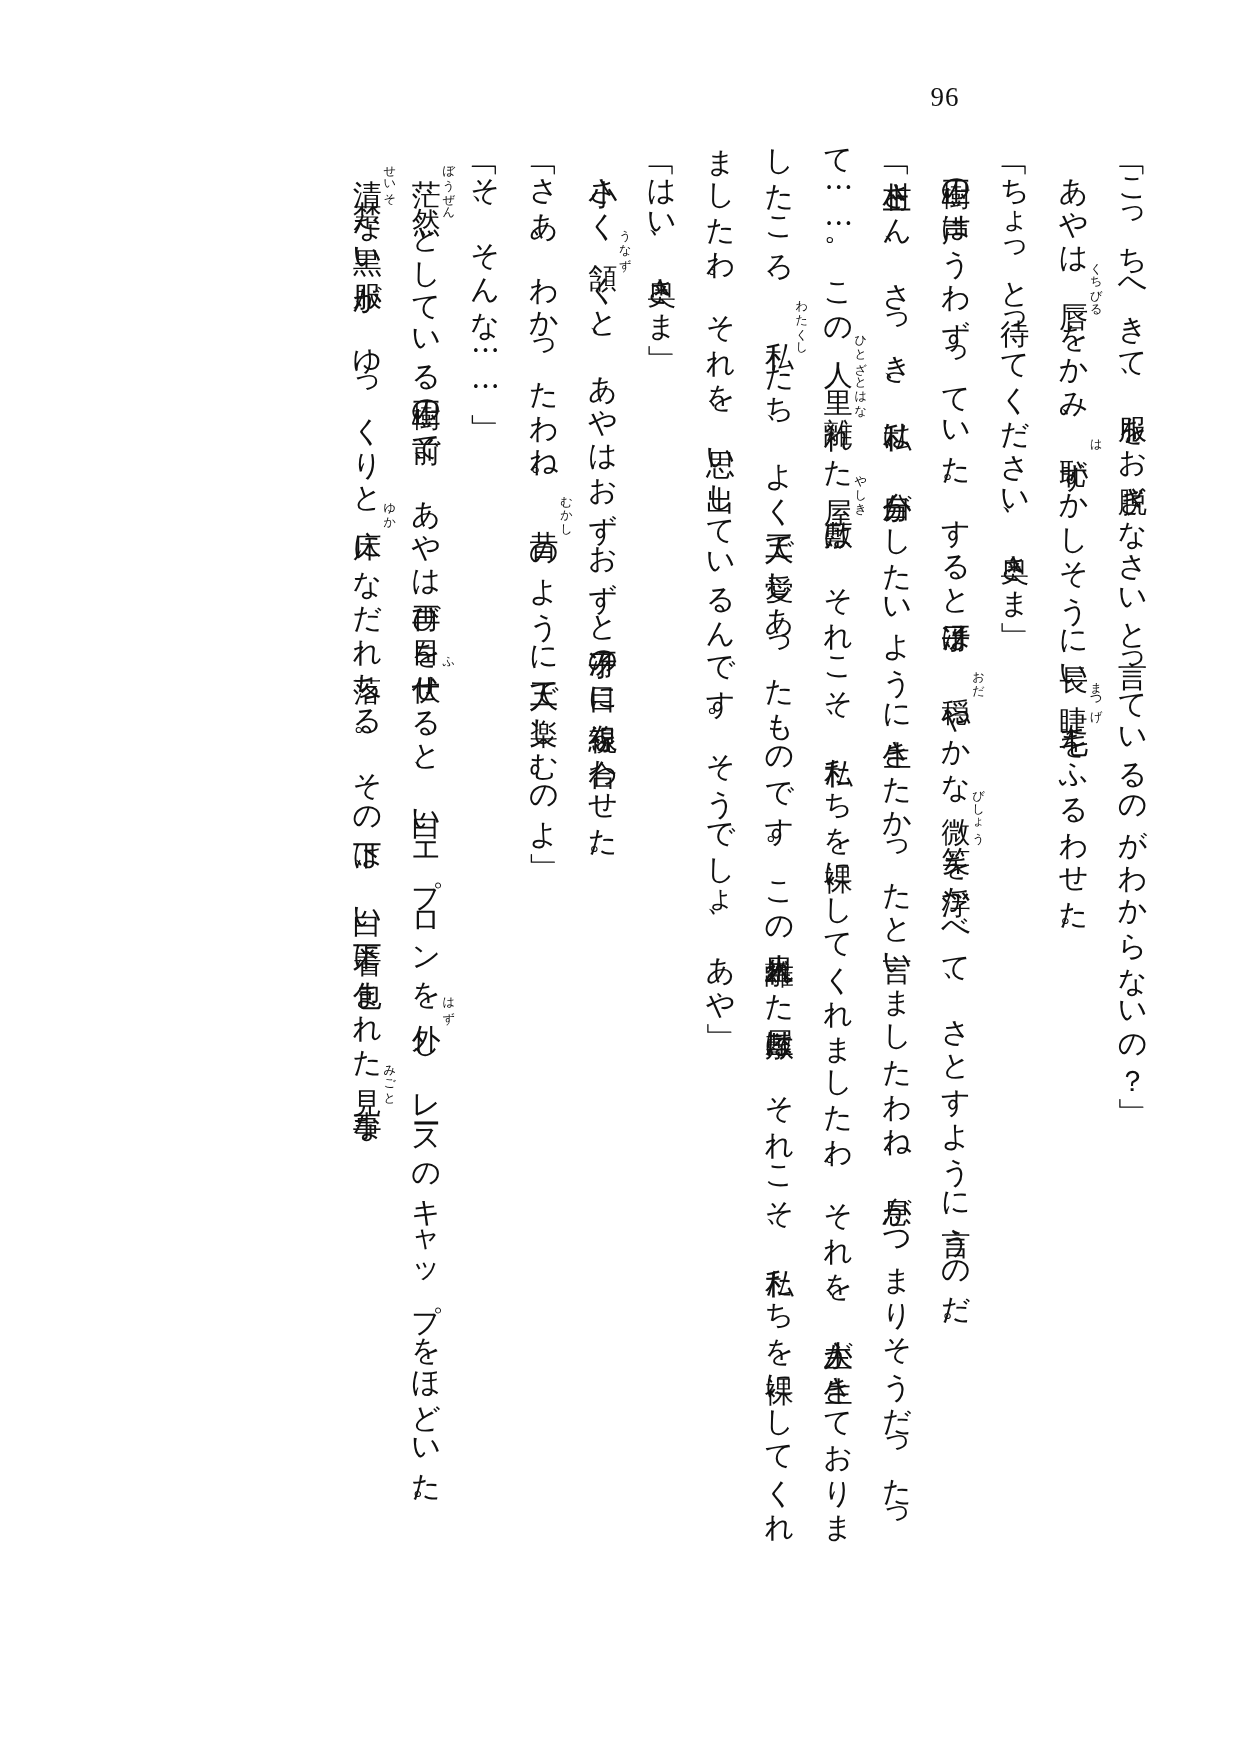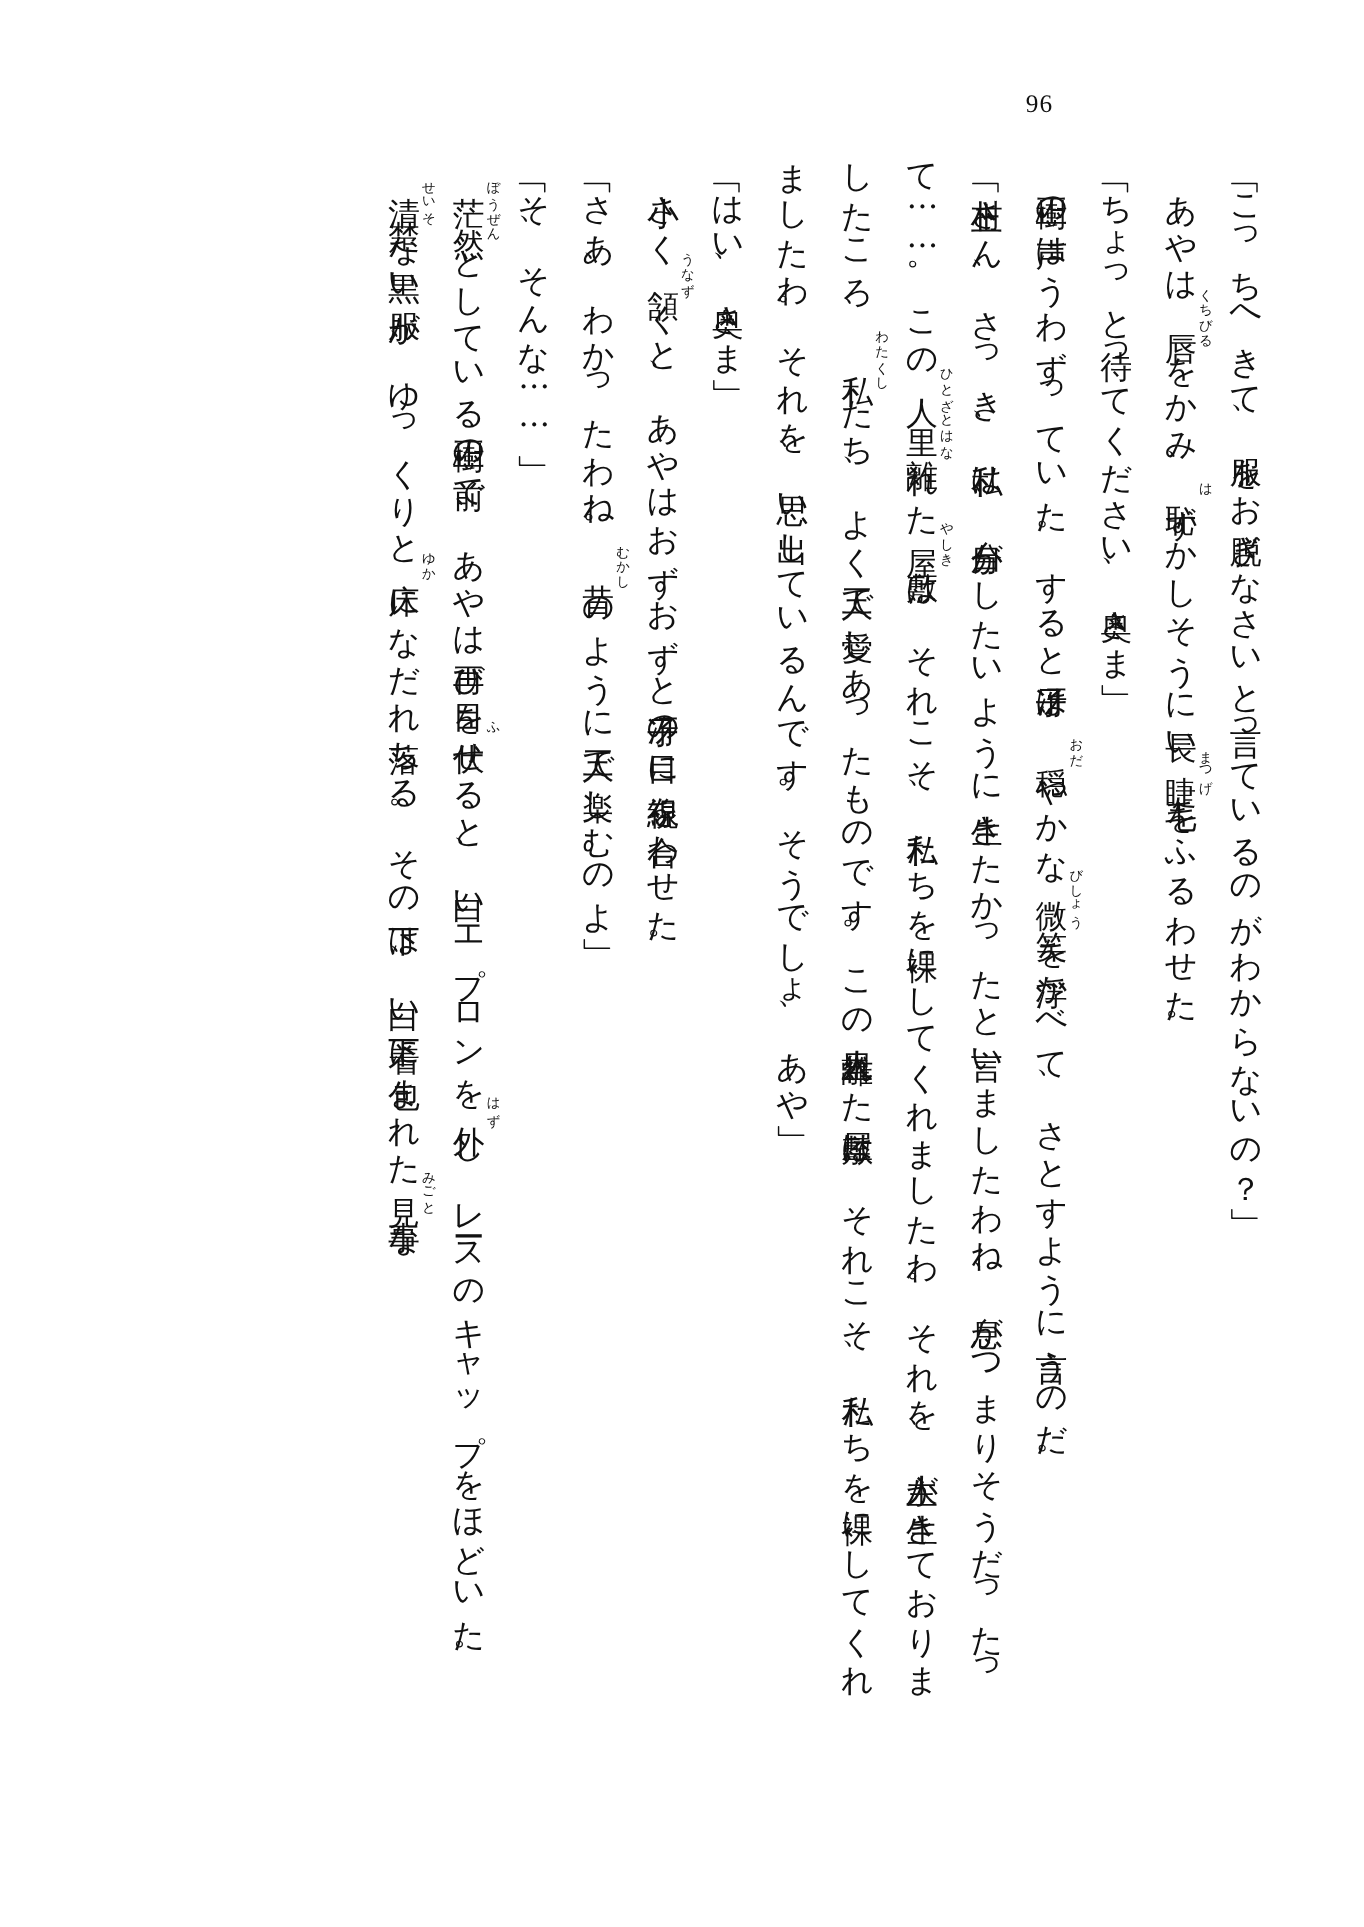--- a/index.html
+++ b/index.html
@@ -15,21 +15,21 @@
     overflow: hidden;
     font-family: "DejaVu Serif", "Liberation Serif", serif;
     color: #111111;
   }
   .page-number {
     position: absolute;
     top: 82px;
     left: 0;
     width: 1240px;
     text-align: center;
-    font-size: 23px;
+    font-size: 27px;
     font-family: "Liberation Serif", serif;
     color: #111111;
     letter-spacing: 1px;
   }
   .page-number span { margin-left: 650px; }
 
   
   .vtext {
     position: absolute;
     top: 128px;

